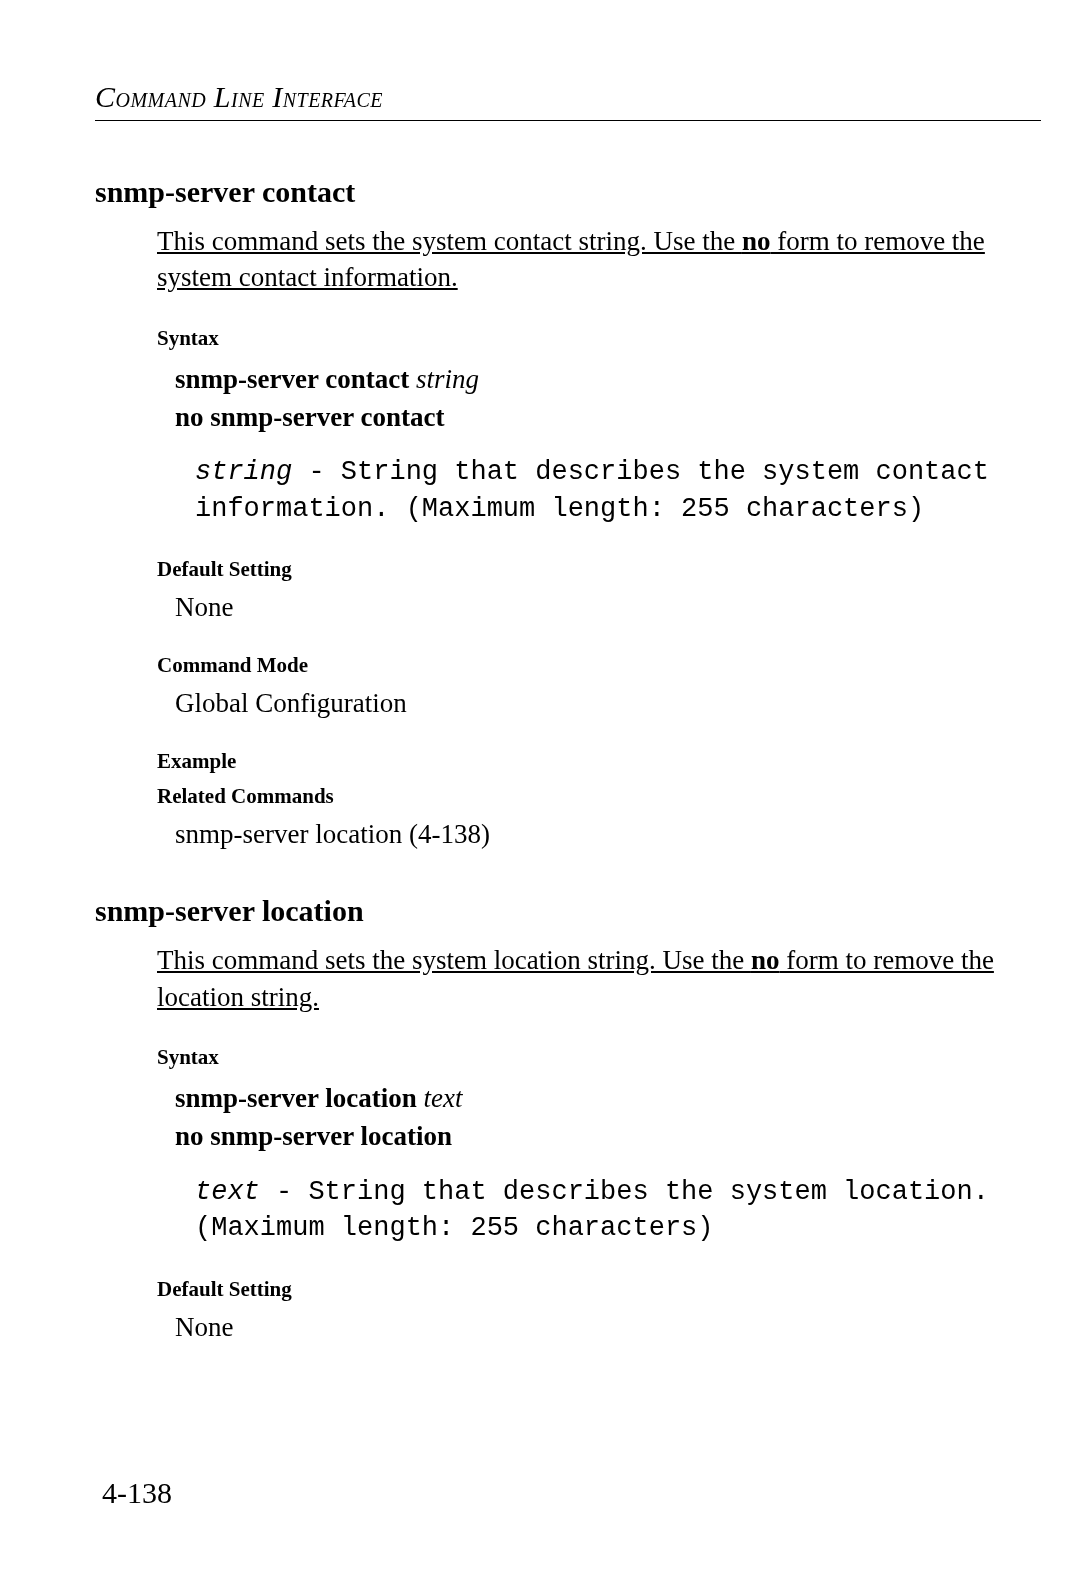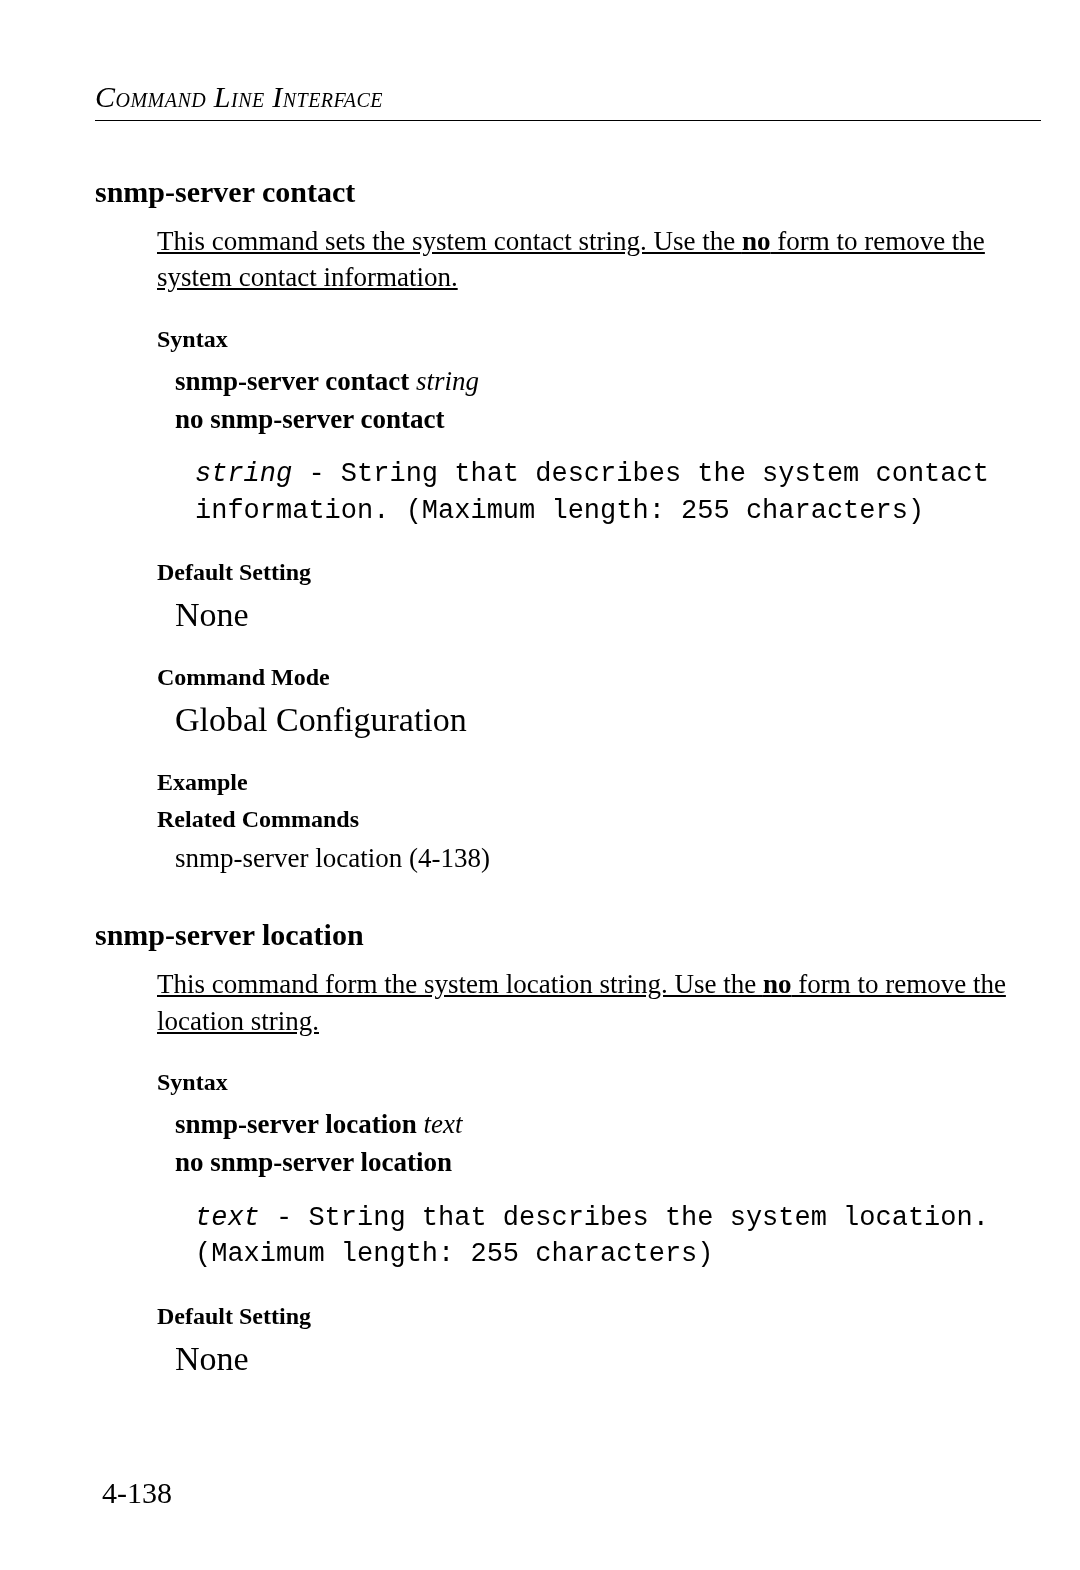--- a/index.html
+++ b/index.html
@@ -26,29 +26,29 @@
     margin:0 0 14px 0;
   }
   .body-text{
     font-size:27px;
     line-height:1.35;
     margin:0 0 30px 62px;
     text-decoration:underline;
   }
   .section-label{
     font-weight:bold;
-    font-size:24px;
+    font-size:21px;
     margin:0 0 10px 62px;
   }
   .syntax-block{margin:0 0 18px 80px;font-size:27px;line-height:1.4;}
   .syntax-block .bold{font-weight:bold;}
   .syntax-block .ital{font-style:italic;}
   .param-desc{margin:0 0 30px 100px;font-size:27px;line-height:1.35;font-family:Liberation Mono, monospace;}
   .param-desc .ital{font-style:italic;}
-  .value-line{margin:0 0 30px 80px;font-size:34px;}
+  .value-line{margin:0 0 30px 80px;font-size:27px;}
   .example-box{
     margin:0 0 24px 62px;
     border:1px solid #000;
     padding:6px 10px 6px 10px;
     font-family:"Courier New",monospace;
     font-size:22px;
     line-height:1.2;
     white-space:pre;
   }
   .related-line{margin:0 0 44px 80px;font-size:27px;}
@@ -94,21 +94,21 @@
   <div class="value-line">Global Configuration</div>
 
   <div class="section-label">Example</div>
 
   <div class="section-label">Related Commands</div>
   <div class="related-line">snmp-server location (4-138)</div>
 
   <h2 class="cmd-title">snmp-server location</h2>
 
   <p class="body-text">
-    <span>This command form the system location string. Use the </span><span class="bold-inline">no</span><span> form to remove the location string.</span>
+    <span>This command sets the system location string. Use the </span><span class="bold-inline">no</span><span> form to remove the location string.</span>
   </p>
 
   <div class="section-label">Syntax</div>
   <div class="syntax-block">
     <div>
       <span class="bold">snmp-server location</span>
       <span class="ital">text</span>
     </div>
     <div class="bold">no snmp-server location</div>
   </div>

